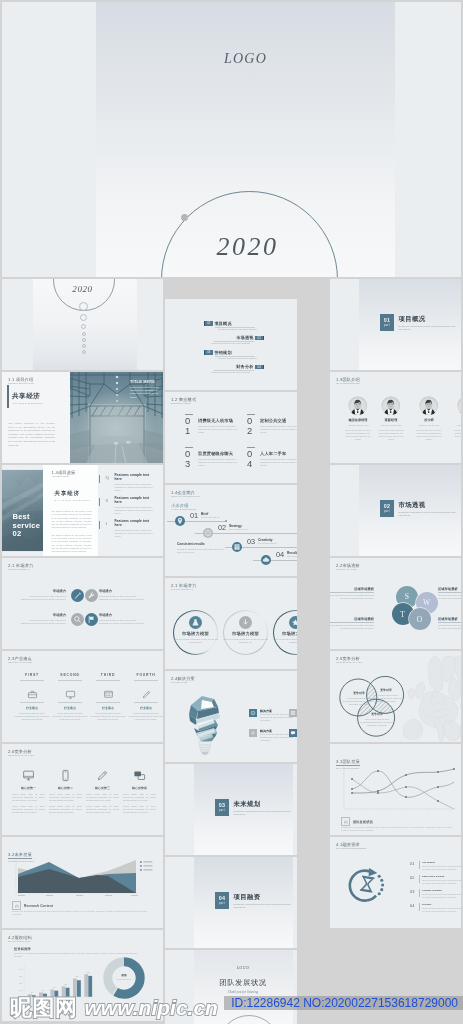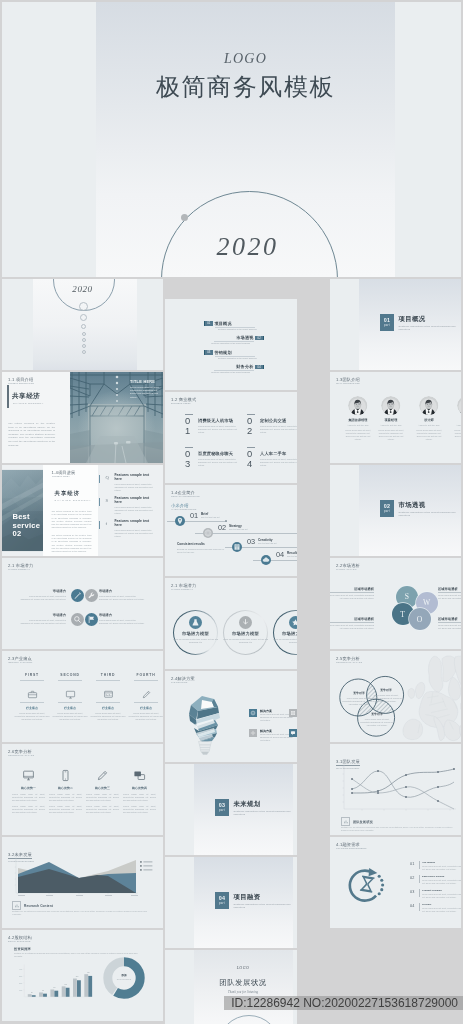--- a/index.html
+++ b/index.html
@@ -308,21 +308,21 @@
   .wm-cn{font-size:22px;font-weight:bold;color:#fff;letter-spacing:.5px;line-height:22px;
       -webkit-text-stroke:2px #9aa0a5;paint-order:stroke fill;}
   .wm-url{margin-left:7px;font-size:21px;font-style:italic;font-weight:bold;color:#fff;
       letter-spacing:0px;line-height:21px;-webkit-text-stroke:1.8px #9aa0a5;paint-order:stroke fill;}
 
   
   .wm{position:absolute;left:10px;bottom:5px;display:flex;align-items:baseline;
       pointer-events:none;}
   .idbox{position:absolute;right:0px;top:996px;height:14px;line-height:14px;
       background:rgba(150,150,150,.62);
-      color:#404040;font-size:12px;padding:0 5px 0 7px;letter-spacing:0px;white-space:nowrap;}
+      color:#1d4ed8;font-size:12px;padding:0 5px 0 7px;letter-spacing:0px;white-space:nowrap;}
 </style>
 </head>
 <body>
 
 <div class="page">
   <svg width="0" height="0" style="position:absolute" aria-hidden="true">
       <defs>
     <g id="avhead">
       <clipPath id="avclip">
             <circle cx="20" cy="20" r="20"></circle>
@@ -348,21 +348,20 @@
       <path d="M18.2 21.6c.9.5 2.7.5 3.6 0" stroke="#8d9193" stroke-width=".75" fill="none" stroke-linecap="round"></path>
       <path d="M19.6 18 L19.6 20.4 L21 20.6" stroke="#9da1a3" stroke-width=".5" fill="none"></path>
       </g>
   </g>
       </defs>
     </svg>
 
   <div class="hero">
     <div class="hero-center">
       <div class="hero-logo">LOGO</div>
-      <div class="hero-title">极简商务风模板</div>
       <div class="hero-arc"></div>
       <div class="hero-dot"></div>
       <div class="hero-year">2020</div>
     </div>
   </div>
 
   <div class="grid">
 
   <div class="cell" style="left:2px;top:0">
     <div class="sl s-cover">
@@ -1375,16 +1374,20 @@
         <div class="ty-arc"></div>
         <div class="ty-year">2020</div>
       </div>
     </div>
   </div>
 
   <div class="cell c3 empty" style="left:330px;top:651px;height:91px"></div>
 
   </div>
 
+  <div class="wm">
+    <span class="wm-cn">昵图网</span>
+    <span class="wm-url">www.nipic.cn</span>
+  </div>
 
   <div class="idbox">ID:12286942 NO:20200227153618729000</div>
 
 </div>
 
 </body></html>

